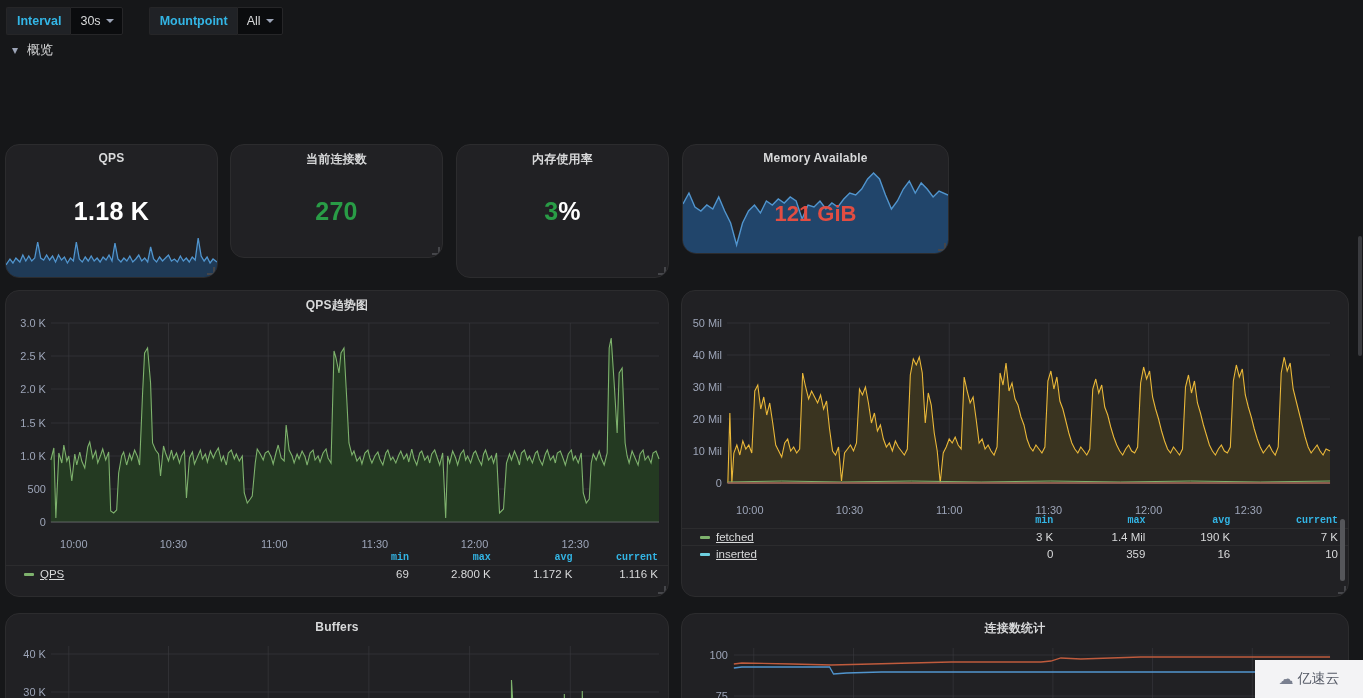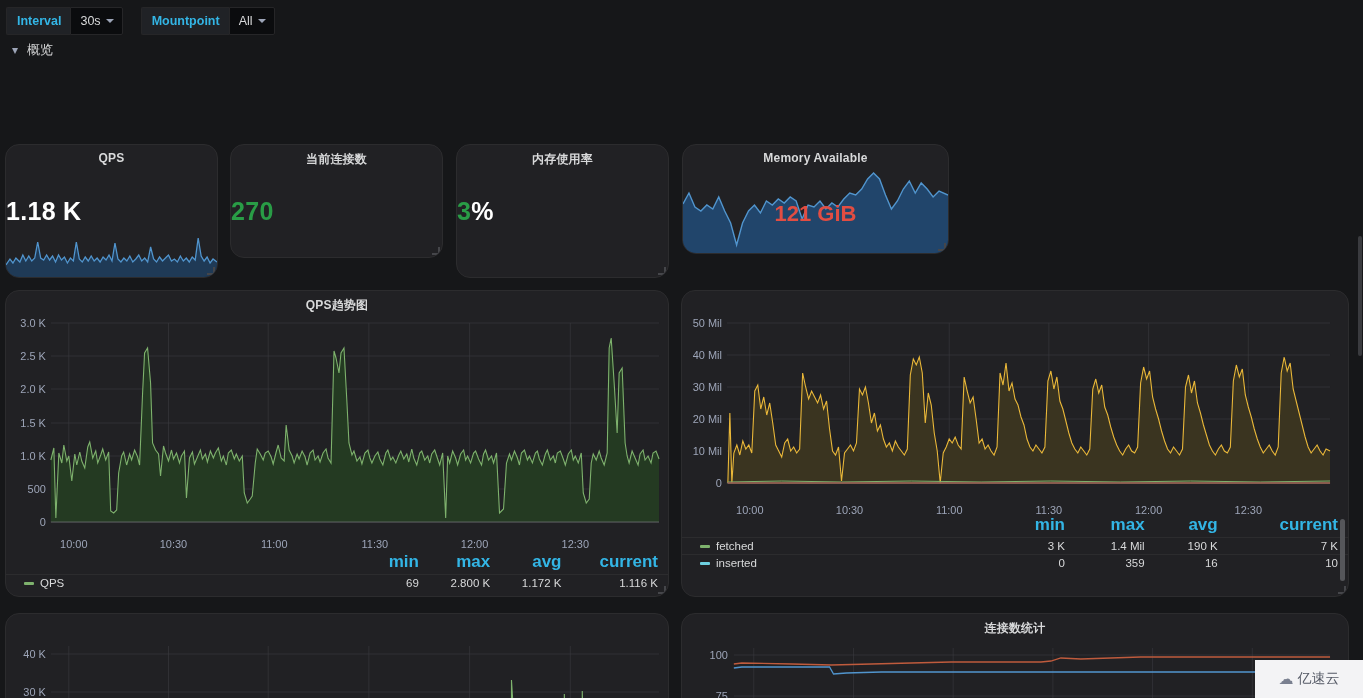--- a/index.html
+++ b/index.html
@@ -4,21 +4,21 @@
 <style>
   * { box-sizing: border-box; margin: 0; padding: 0; }
   html, body {
     width: 1363px; height: 698px;
     background: #161719;
     font-family: "Liberation Sans", "DejaVu Sans", sans-serif;
     overflow: hidden;
     color: #d8d9da;
   }
   
-  .varbar { display: flex; align-items: center; gap: 4px; padding: 6px 6px 0 6px; height: 36px; }
+  .varbar { display: flex; align-items: center; gap: 12px; padding: 6px 6px 0 6px; height: 36px; }
   .var-group { display: flex; align-items: stretch; margin-right: 14px; }
   .var-label {
     background: #202226; color: #33b5e5;
     font-size: 12.5px; font-weight: bold;
     padding: 5px 9px 5px 10px; line-height: 16px;
     border-radius: 2px 0 0 2px;
     display: flex; align-items: center;
     border: 1px solid #262628; border-right: none;
   }
   .var-value {
@@ -50,40 +50,40 @@
     color: #d8d9da; padding-top: 6px; letter-spacing: .2px;
     height: 22px;
   }
   .resize-handle {
     position:absolute; right:2px; bottom:2px; width:8px; height:8px;
     border-right:2px solid #45464a; border-bottom:2px solid #45464a;
     border-radius:0 0 2px 0;
   }
 
   
-  .stat-value { text-align:left; font-size: 25px; font-weight: bold; margin-top: 30px; letter-spacing:.3px; }
+  .stat-value { text-align:center; font-size: 25px; font-weight: bold; margin-top: 30px; letter-spacing:.3px; }
   .stat-value.white { color:#ffffff; }
   .stat-value.green { color:#299c46; }
   .stat-value .unit-white { color:#ffffff; }
   .spark { position:absolute; left:0; right:0; bottom:0; height:52px; }
   .spark svg, .graph svg { display:block; width:100%; height:100%; }
   .bigstat-overlay {
     position:absolute; left:0; right:0; top:56px; text-align:center;
     font-size:22px; font-weight:bold; color:#e24d42;
   }
 
   
   .graph { position:absolute; left:0; right:0; }
   .legend-tbl { position:absolute; left:0; right:0; bottom:0; font-size:11.5px; }
   .legend-tbl table { width:100%; border-collapse: collapse; }
   .legend-tbl th {
-    color:#33b5e5; font-weight:bold; text-align:right; padding:2px 10px 2px 4px; font-size:17px;
+    color:#33b5e5; font-weight:bold; text-align:right; padding:2px 10px 2px 4px; font-size:10px;font-family:Liberation Mono, monospace;
   }
   .legend-tbl td { padding:2px 10px 2px 4px; color:#d8d9da; text-align:right; font-size:11.5px; }
-  .legend-tbl td.series { text-align:left; padding-left:18px; white-space:nowrap; }
+  .legend-tbl td.series { text-align:left; padding-left:18px; white-space:nowrap;text-decoration:underline; }
   .legend-tbl tr.srow { border-top:1px solid #2c2c2e; }
   .swatch { display:inline-block; width:10px; height:3px; border-radius:1px; margin-right:6px; vertical-align:middle; }
   .legend-scroll { position:absolute; right:3px; width:5px; background:#55565a; border-radius:3px; }
 
   .axis-text { font-size: 11px; fill: #9da5b8; font-family:"Liberation Sans",sans-serif; }
   .yaxis-title { font-size: 11px; fill:#9da5b8; font-family:"Liberation Sans",sans-serif; }
 
   
   .watermark {
     position:absolute; right:0; bottom:0; width:108px; height:38px;
@@ -305,20 +305,21 @@
           <td>10</td>
         </tr>
       </tbody>
         </table>
       <div class="legend-scroll" style="top:6px;height:62px;"></div>
     </div>
     <div class="resize-handle"></div>
   </div>
 
   <div class="panel" style="left:5px; top:551px; width:664px; height:150px;">
+    <div class="panel-title">Buffers</div>
     <div class="graph" style="top:22px; height:128px;">
       <svg viewBox="0 0 664 128" preserveAspectRatio="none">
         <g stroke="#3a3b3f" stroke-width="0.6">
           <line x1="45" y1="18" x2="655" y2="18"></line>
           <line x1="45" y1="56" x2="655" y2="56"></line>
           <line x1="45" y1="93" x2="655" y2="93"></line>
           <line x1="45" y1="128" x2="655" y2="128"></line>
         </g>
         <g stroke="#3a3b3f" stroke-width="0.6">
           <line x1="63" y1="10" x2="63" y2="128"></line>

